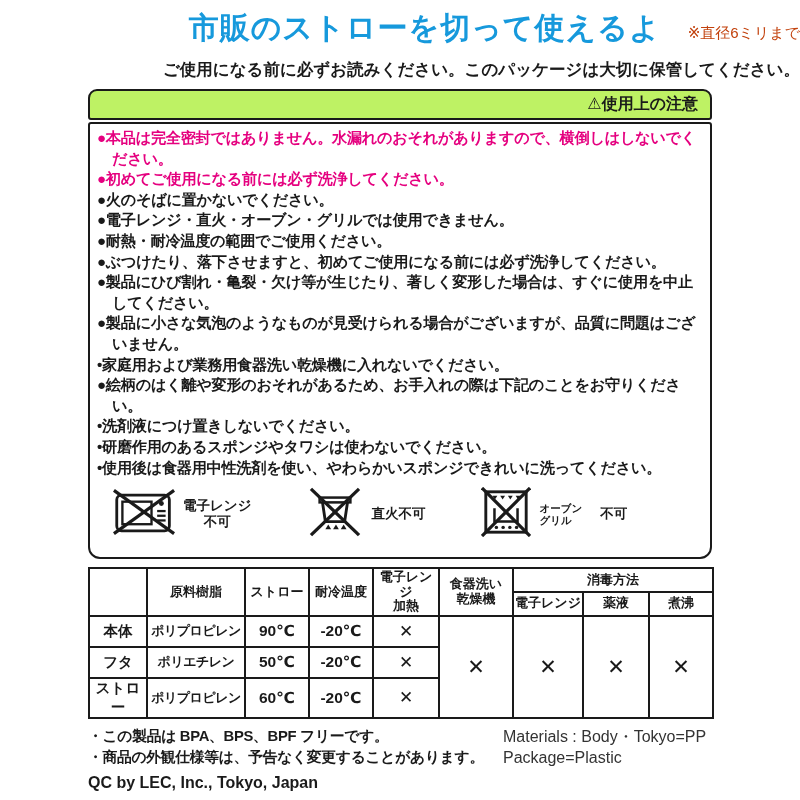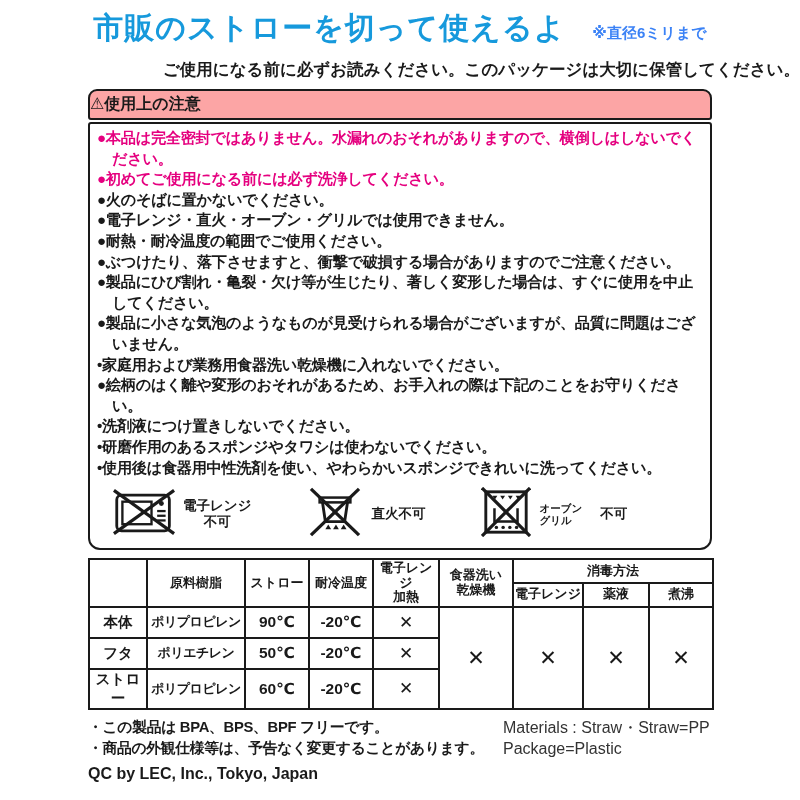--- a/index.html
+++ b/index.html
@@ -1,31 +1,31 @@
 <!DOCTYPE html>
 <html><head>
 <meta charset="utf-8">
 <style>
   * { margin:0; padding:0; box-sizing:border-box; }
   html,body { width:800px; height:800px; background:#fff; overflow:hidden;
     font-family:"Liberation Sans","DejaVu Sans",sans-serif; color:#1a1a1a; }
   .sheet { width:800px; height:800px; padding-top:8px; }
 
   
-  .titlebar { display:flex; justify-content:center; align-items:baseline; gap:27px; }
+  .titlebar { display:flex; justify-content:flex-end; align-items:baseline; gap:27px; }
   .title { font-size:30px; font-weight:bold; color:#1699DC; letter-spacing:1px; }
-  .title-note { font-size:15px; font-weight:bold; color:#3b82f6; }
+  .title-note { font-size:15px; font-weight:normal; color:#c2410c; }
   .subtitle { text-align:right; font-size:16.5px; font-weight:bold; margin-top:10px; }
 
   
   .warnbox { margin:8px 88px 0; }
-  .warn-head { background:#fca5a5; border:2.5px solid #1a1a1a; border-radius:9px 9px 3px 3px;
-    text-align:left; font-size:16px; font-weight:bold; padding:3px 0; }
+  .warn-head { background:#bef264; border:2.5px solid #1a1a1a; border-radius:9px 9px 3px 3px;
+    text-align:right; font-size:16px; font-weight:bold; padding:3px 12px; }
   .warn-body { border:2.5px solid #1a1a1a; border-radius:3px 3px 12px 12px; margin-top:2px;
-    padding:4px 6px 5px 7px; }
+    padding:4px 6px 14px 7px; }
   .witem { font-size:15.2px; font-weight:bold; line-height:20.6px;
     padding-left:15px; text-indent:-15px; letter-spacing:-0.3px; }
   .witem.pink { color:#E5007F; }
   .witem.sub { padding-left:12px; text-indent:-12px; }
 
   
   .iconrow { display:flex; align-items:center; gap:14px; margin:9px 0 2px 16px; }
   .icon-item { display:flex; align-items:center; gap:8px; }
   .icon-label { font-size:13.5px; font-weight:bold; line-height:16px; text-align:center; }
   .icon-gap { width:28px; }
@@ -65,21 +65,21 @@
   <div class="subtitle">ご使用になる前に必ずお読みください。このパッケージは大切に保管してください。</div>
 
   <div class="warnbox">
     <div class="warn-head"><span>⚠</span><span>使用上の注意</span></div>
     <div class="warn-body">
       <div class="witem pink">●本品は完全密封ではありません。水漏れのおそれがありますので、横倒しはしないでください。</div>
       <div class="witem pink">●初めてご使用になる前には必ず洗浄してください。</div>
       <div class="witem">●火のそばに置かないでください。</div>
       <div class="witem">●電子レンジ・直火・オーブン・グリルでは使用できません。</div>
       <div class="witem">●耐熱・耐冷温度の範囲でご使用ください。</div>
-      <div class="witem">●ぶつけたり、落下させますと、衝撃で破損する場合がありますのでご注意ください。</div>
+      <div class="witem">●ぶつけたり、落下させますと、初めてご使用になる前には必ず洗浄してください。</div>
       <div class="witem">●製品にひび割れ・亀裂・欠け等が生じたり、著しく変形した場合は、すぐに使用を中止してください。</div>
       <div class="witem">●製品に小さな気泡のようなものが見受けられる場合がございますが、品質に問題はございません。</div>
       <div class="witem sub">•家庭用および業務用食器洗い乾燥機に入れないでください。</div>
       <div class="witem">●絵柄のはく離や変形のおそれがあるため、お手入れの際は下記のことをお守りください。</div>
       <div class="witem sub">•洗剤液につけ置きしないでください。</div>
       <div class="witem sub">•研磨作用のあるスポンジやタワシは使わないでください。</div>
       <div class="witem sub">•使用後は食器用中性洗剤を使い、やわらかいスポンジできれいに洗ってください。</div>
 
       <div class="iconrow">
         <div class="icon-item">
@@ -205,21 +205,21 @@
     </tr>
   </tbody>
     </table>
 
   <div class="notes">
     <div class="notes-left">
       <div class="note-line">・この製品は BPA、BPS、BPF フリーです。</div>
       <div class="note-line">・商品の外観仕様等は、予告なく変更することがあります。</div>
     </div>
     <div class="materials">
-      <div class="mat-line">Materials : Straw・Straw=PP</div>
+      <div class="mat-line">Materials : Body・Tokyo=PP</div>
       <div class="mat-line">Package=Plastic</div>
     </div>
   </div>
   <div class="qcblock">
     <div class="qc-line">QC by LEC, Inc., Tokyo, Japan</div>
   </div>
 
 </div>
 
 </body></html>

